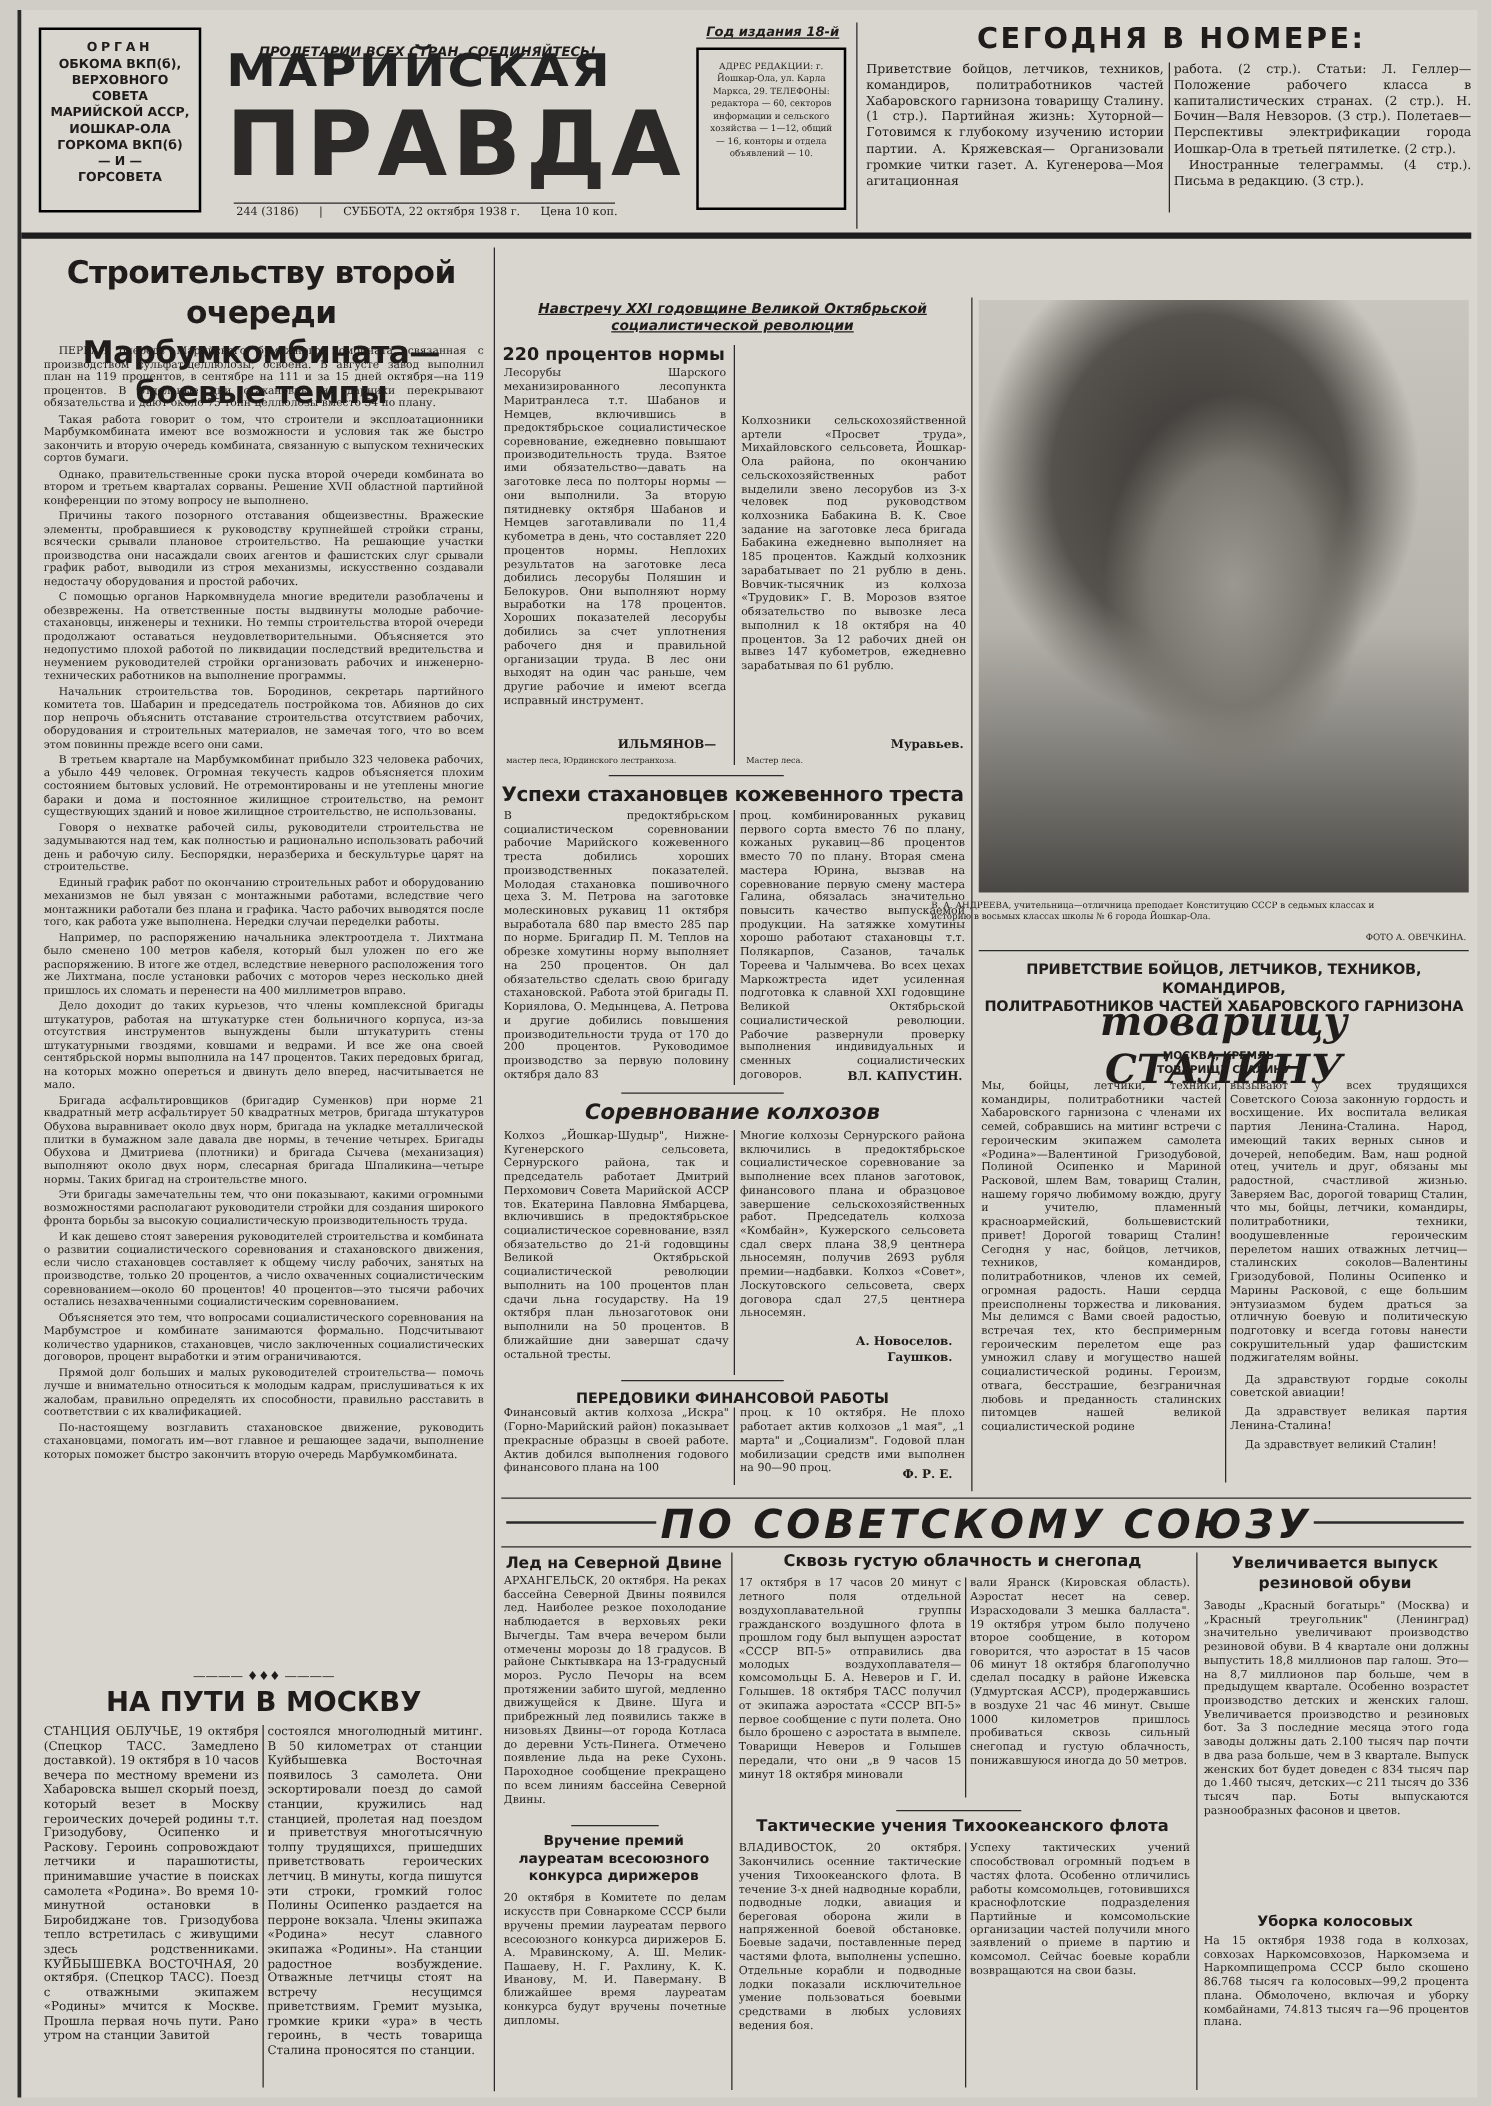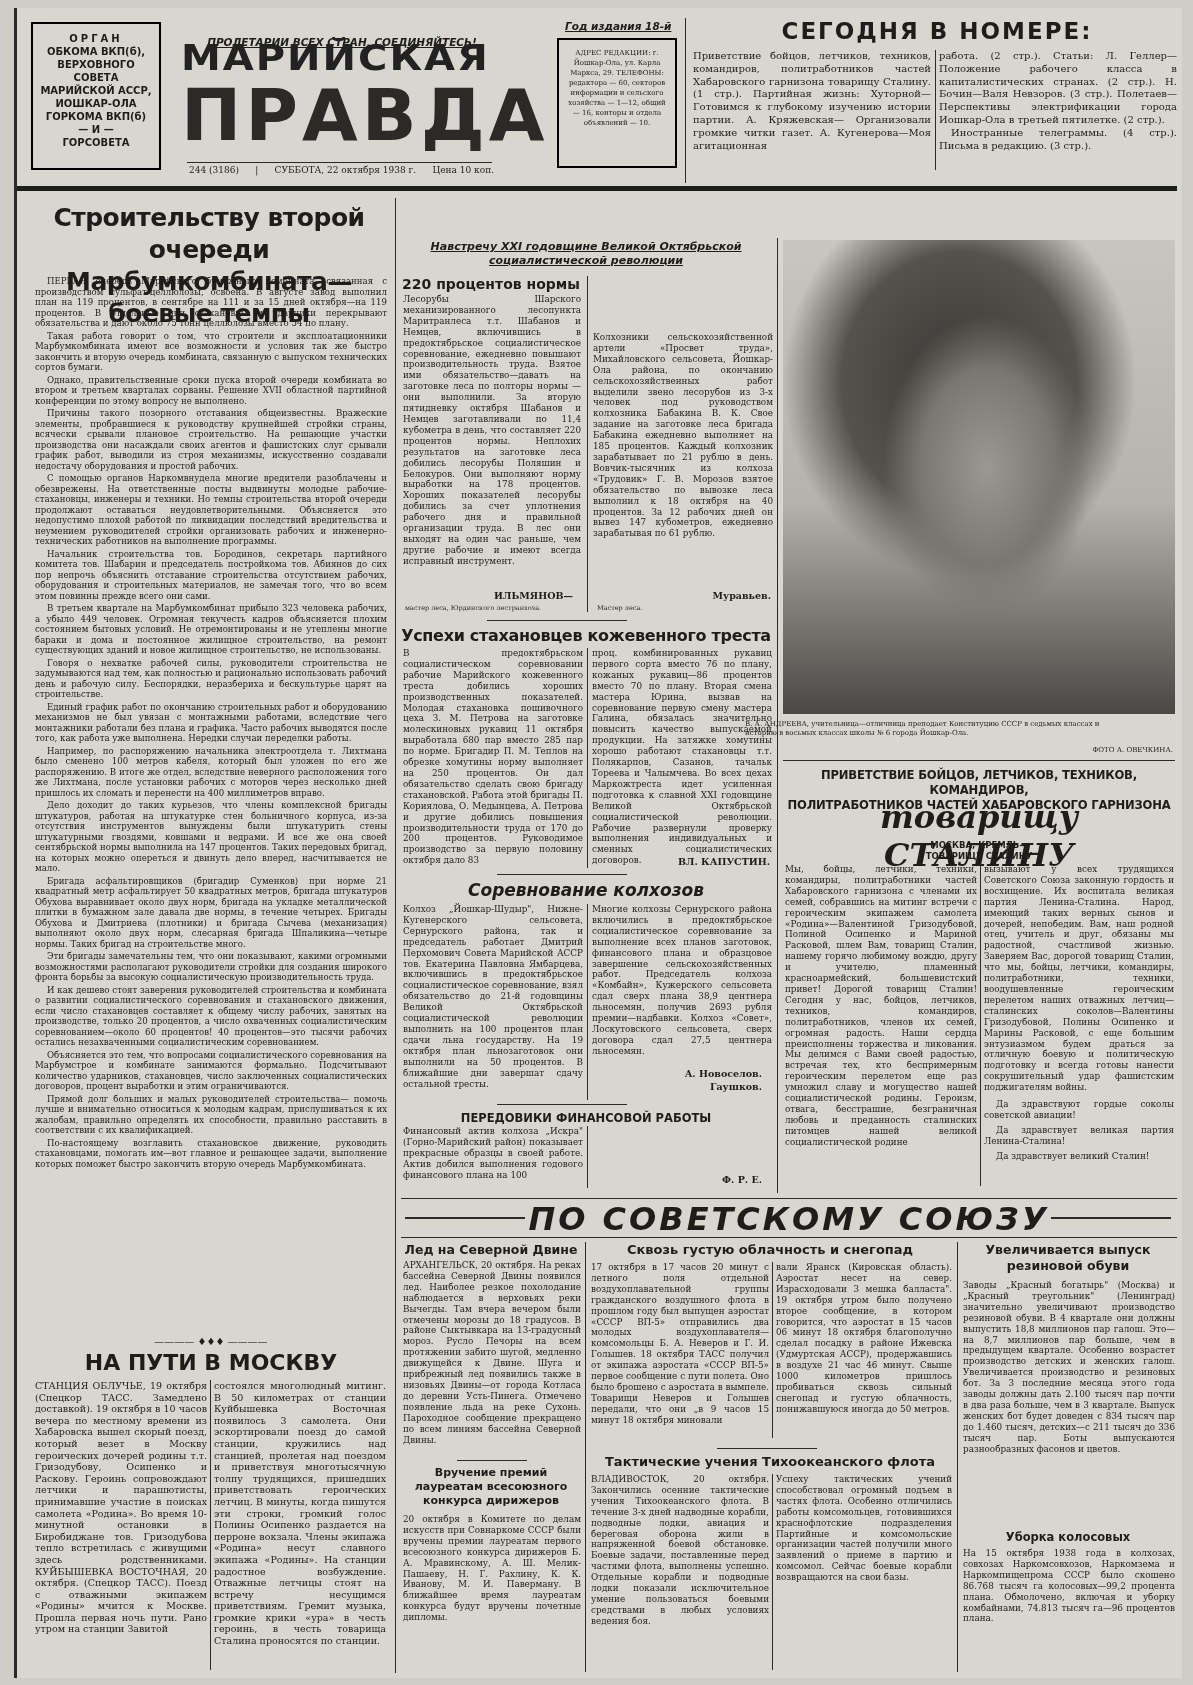--- a/index.html
+++ b/index.html
@@ -146,20 +146,21 @@
   <div class="vline" style="left:570px;top:896px;height:196px;"></div>
   <div class="abs txt" style="left:575px;top:896px;width:180px;font-size:8.8px;line-height:10.9px;">Многие колхозы Сернурского района включились в предоктябрьское социалистическое соревнование за выполнение всех планов заготовок, финансового плана и образцовое завершение сельскохозяйственных работ. Председатель колхоза «Комбайн», Кужерского сельсовета сдал сверх плана 38,9 центнера льносемян, получив 2693 рубля премии—надбавки. Колхоз «Совет», Лоскутовского сельсовета, сверх договора сдал 27,5 центнера льносемян.</div>
   <div class="abs sig" style="left:575px;top:1060px;width:170px;">А. Новоселов.</div>
   <div class="abs sig" style="left:575px;top:1073px;width:170px;">Гаушков.</div>
 
   <div class="hline" style="left:480px;top:1096px;width:130px;"></div>
 
   <div class="abs center hdrfont" style="left:384px;top:1103px;width:370px;font-size:11.5px;">ПЕРЕДОВИКИ ФИНАНСОВОЙ РАБОТЫ</div>
   <div class="abs txt" style="left:386px;top:1118px;width:180px;font-size:8.8px;line-height:10.9px;">Финансовый актив колхоза „Искра" (Горно-Марийский район) показывает прекрасные образцы в своей работе. Актив добился выполнения годового финансового плана на 100</div>
   <div class="vline" style="left:570px;top:1118px;height:62px;"></div>
+  <div class="abs txt" style="left:575px;top:1118px;width:180px;font-size:8.8px;line-height:10.9px;">проц. к 10 октября. Не плохо работает актив колхозов „1 мая", „1 марта" и „Социализм". Годовой план мобилизации средств ими выполнен на 90—90 проц.</div>
   <div class="abs sig" style="left:575px;top:1166px;width:170px;">Ф. Р. Е.</div>
 
   <div class="vline" style="left:760px;top:230px;height:955px;"></div>
 
   <div class="abs photo" style="left:766px;top:232px;width:392px;height:474px;"></div>
   <div class="abs small" style="left:728px;top:712px;width:388px;font-size:7px;line-height:8.5px;">В. А. АНДРЕЕВА, учительница—отличница преподает Конституцию СССР в седьмых классах и историю в восьмых классах школы № 6 города Йошкар-Ола.</div>
   <div class="abs small" style="left:1010px;top:738px;width:146px;text-align:right;font-size:7px;">ФОТО А. ОВЕЧКИНА.</div>
 
   <div class="hline" style="left:766px;top:752px;width:392px;"></div>
 

